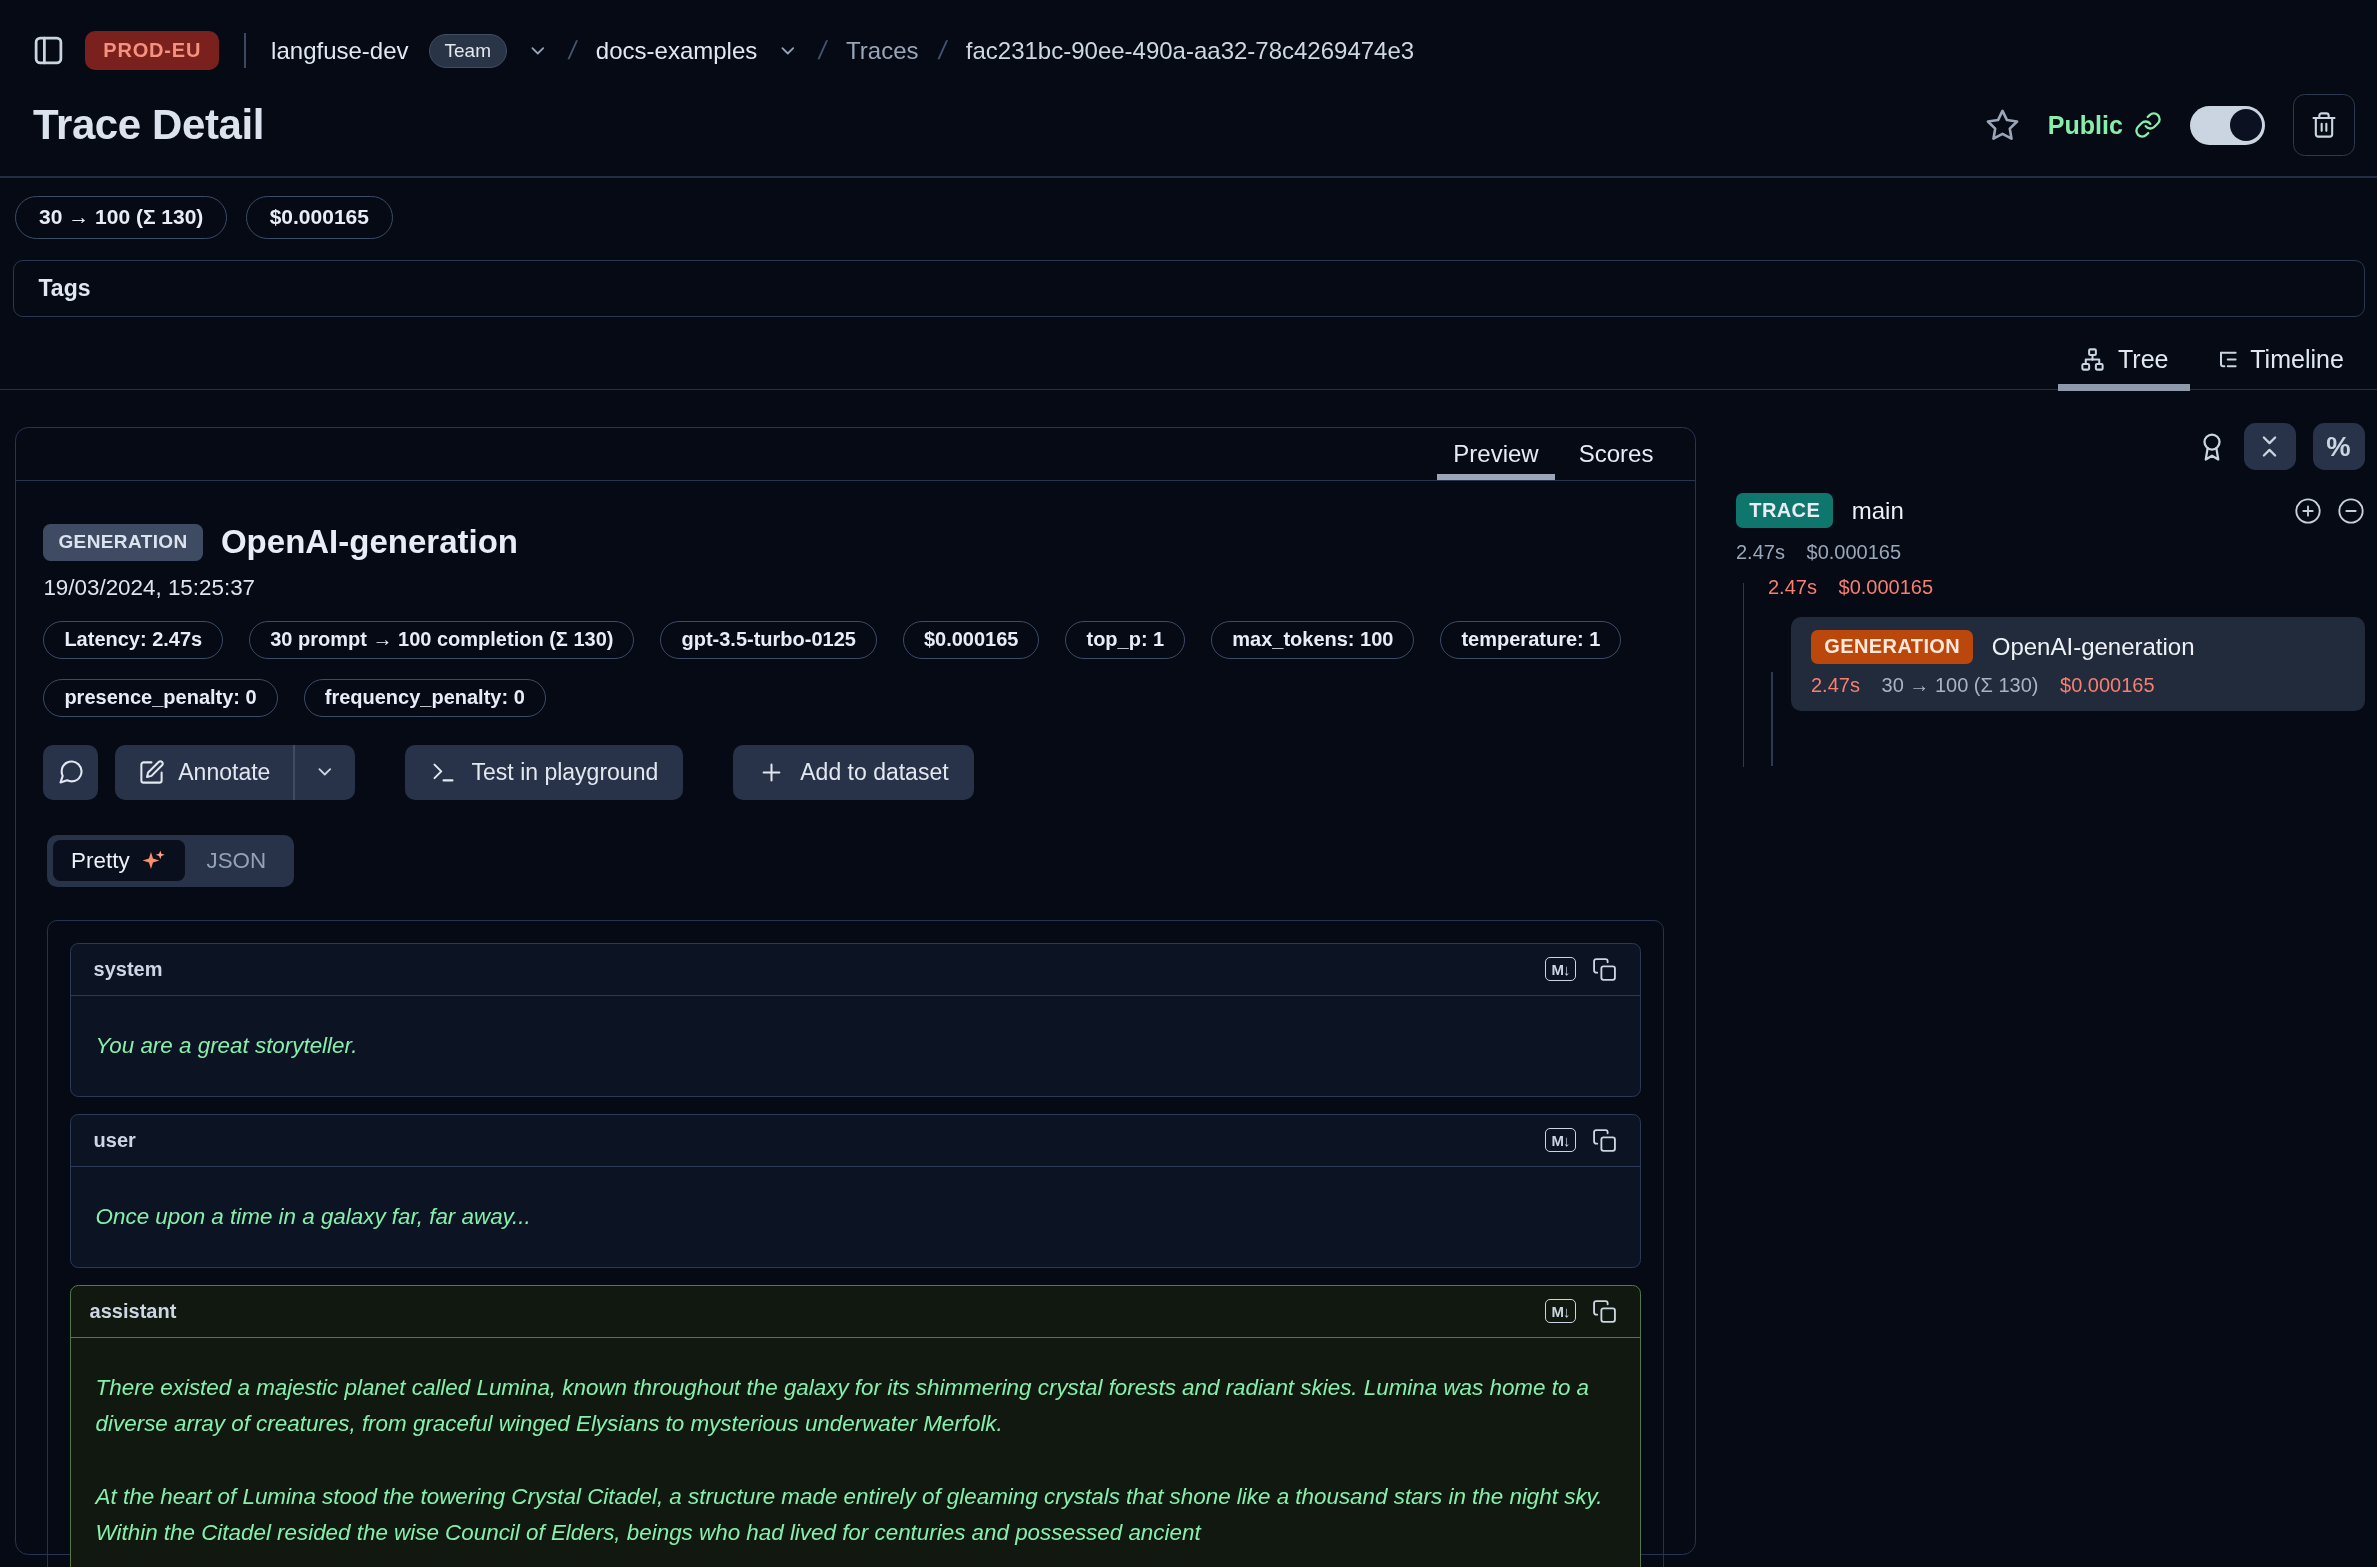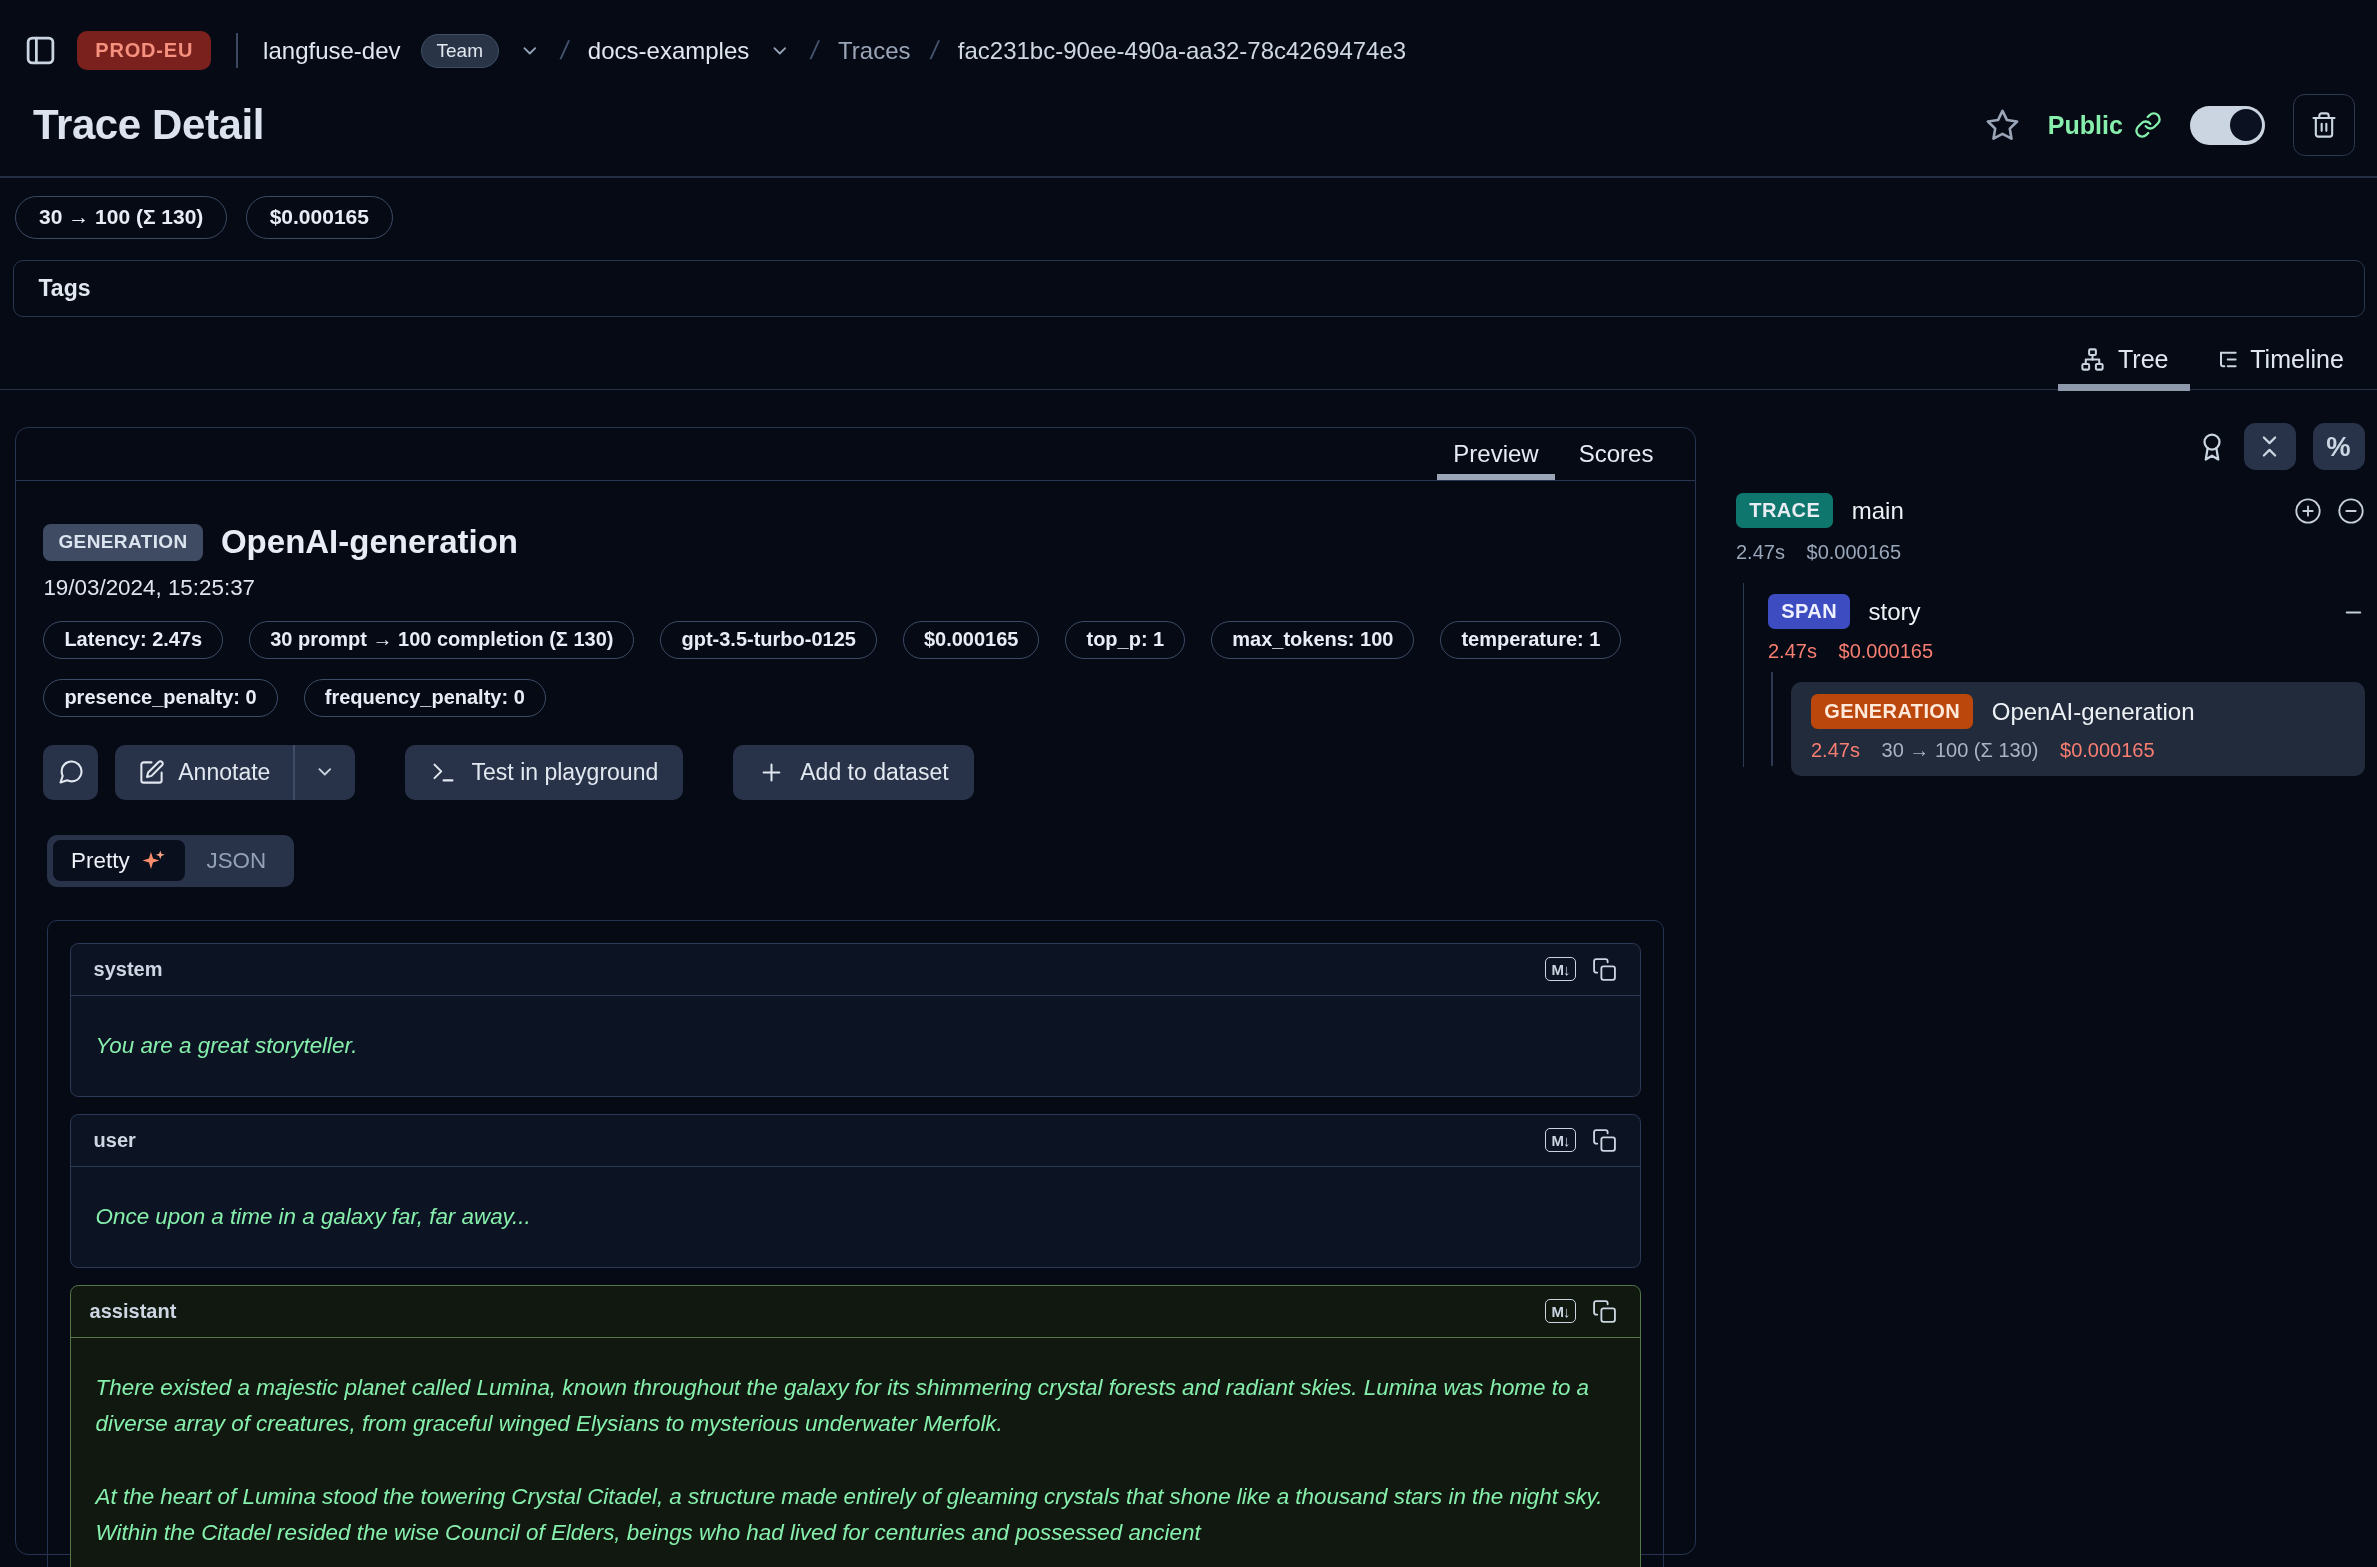--- a/index.html
+++ b/index.html
@@ -5,21 +5,21 @@
   * { margin:0; padding:0; box-sizing:border-box; }
   html,body { width:2377px; height:1568px; overflow:hidden; }
   body {
     background:#050a14;
     color:#dde4ee;
     font-family:"Liberation Sans", sans-serif;
   }
   svg { display:block; }
 
   
-  .topbar { height:101px; display:flex; align-items:center; padding:0 24px; gap:20px; font-size:24px; }
+  .topbar { height:101px; display:flex; align-items:center; padding:0 32px; gap:20px; font-size:24px; }
   .icon-plain { color:#cbd5e1; }
   .env-badge {
     background:#7a211d; color:#f5917e; font-size:20px; font-weight:bold;
     letter-spacing:0.8px; padding:8.3px 18.3px; border-radius:10px;
   }
   .vbar { width:1.7px; height:35px; background:#3c485f; margin:0 5px; }
   .crumb { color:#e2e8f0; font-weight:500; }
   .crumb.dim { color:#9aa6b8; }
   .crumb.id { color:#cfd7e3; }
   .team-pill {
@@ -398,29 +398,20 @@
       </span>
     </div>
     <div class="metrics gray">
       <span>2.47s</span>
       <span>$0.000165</span>
     </div>
 
     <div class="guide guide1"></div>
     <div class="guide guide2"></div>
 
-    <div class="node-row span-row">
-      <span class="badge-node badge-span">SPAN</span>
-      <span class="node-name">story</span>
-      <span class="span-minus">
-        <svg width="23" height="23" viewBox="0 0 24 24" fill="none" stroke="currentColor" stroke-width="2" stroke-linecap="round">
-            <path d="M5 12h14"></path>
-          </svg>
-      </span>
-    </div>
     <div class="metrics span-metrics">
       <span class="red">2.47s</span>
       <span class="red">$0.000165</span>
     </div>
 
     <div class="selected-row">
       <div class="node-row">
         <span class="badge-node badge-gen">GENERATION</span>
         <span class="node-name">OpenAI-generation</span>
       </div>

